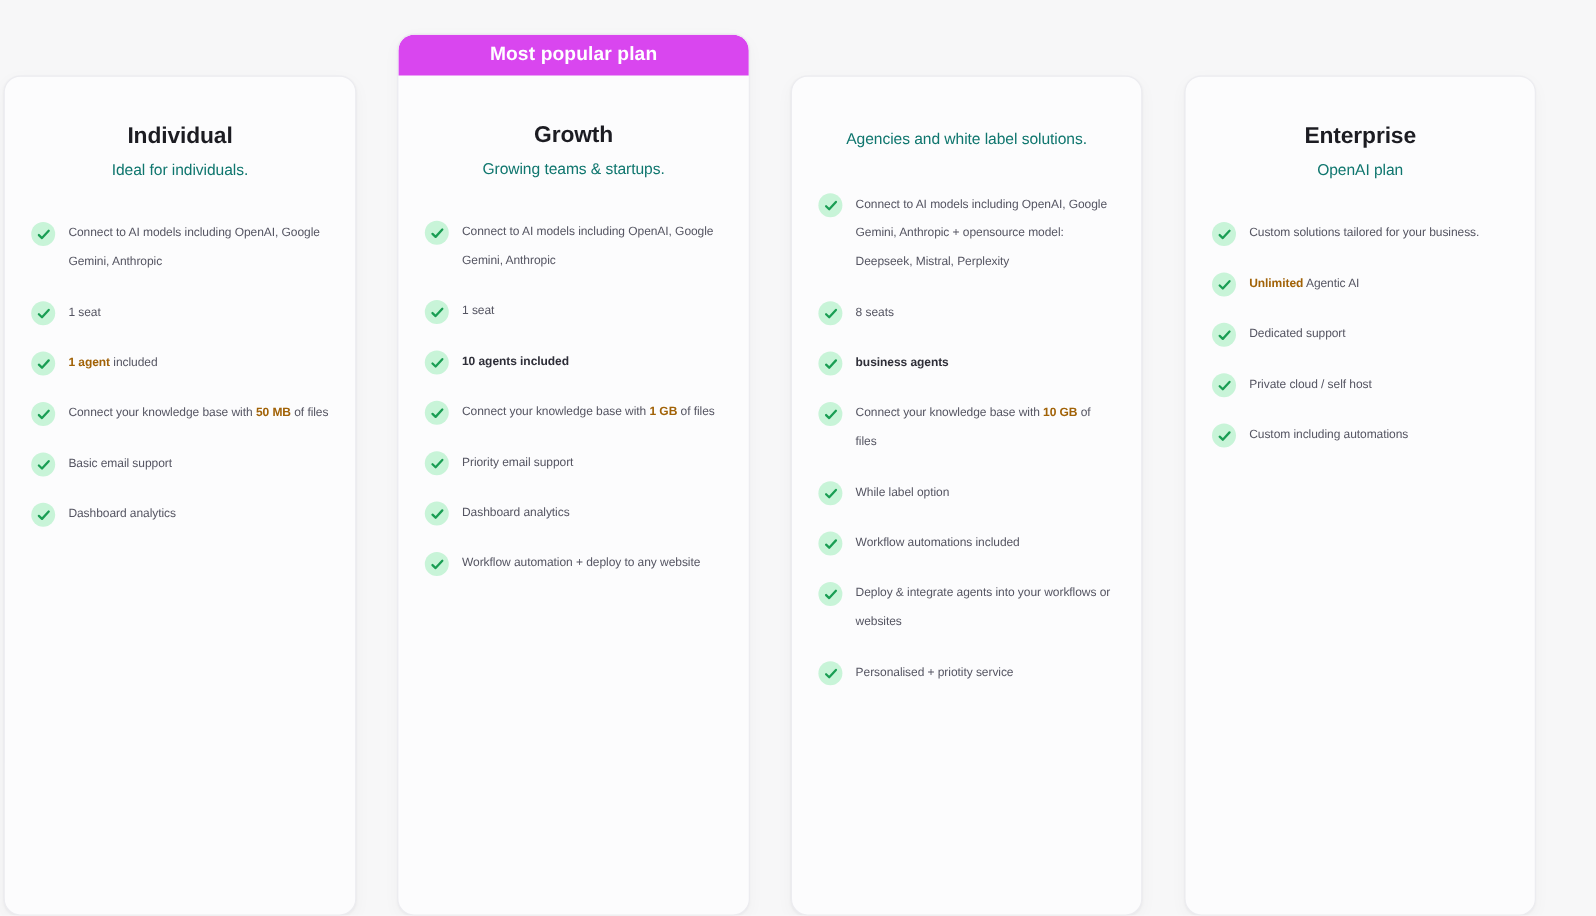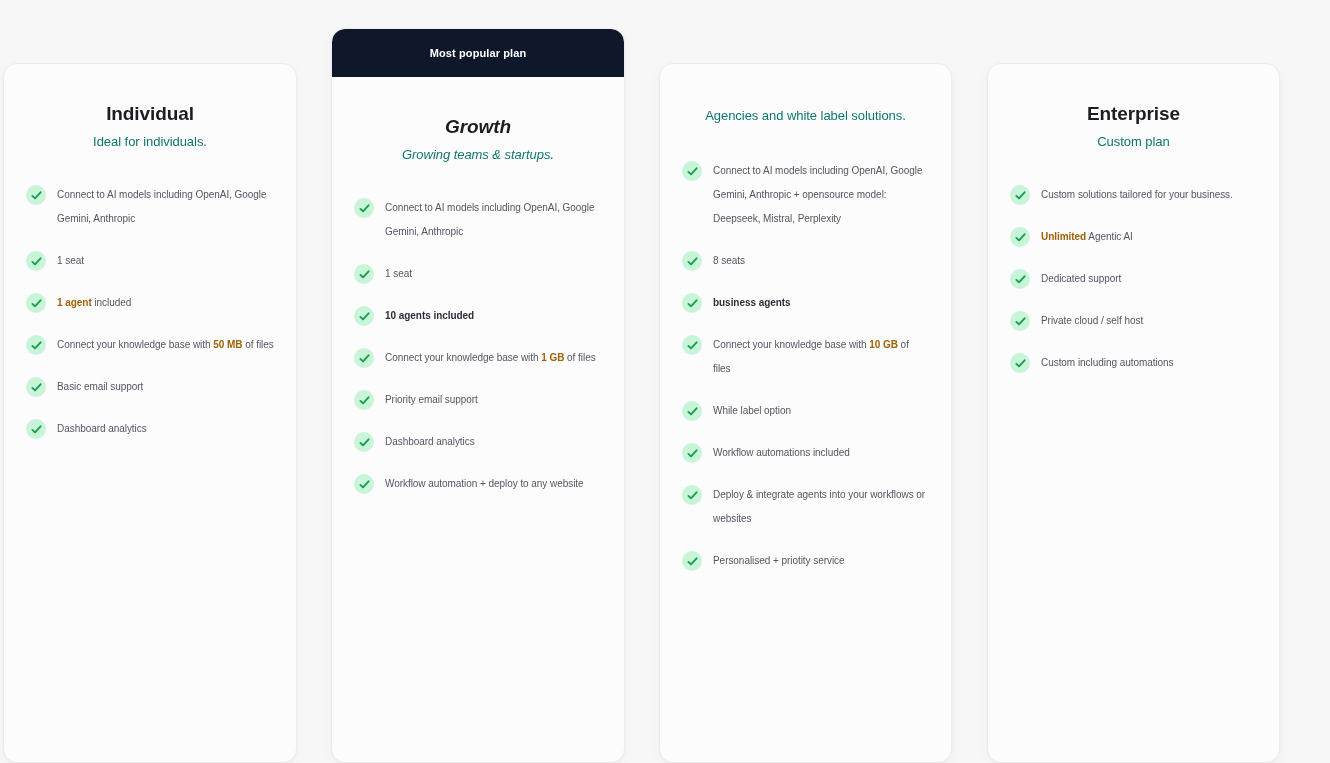--- a/index.html
+++ b/index.html
@@ -34,41 +34,41 @@
   }
 
   
   .card-individual { left: 3px;   top: 63px; width: 294px;  height: 700px; }
   .card-growth     { left: 331px; top: 28px; width: 294px;  height: 735px; }
   .card-smb        { left: 659px; top: 63px; width: 293px;  height: 700px; }
   .card-enterprise { left: 987px; top: 63px; width: 293px;  height: 700px; }
 
   
   .popular-banner {
-    height: 48px;
-    background: #0f172a;
+    height: 34px;
+    background: #d946ef;
     color: #ffffff;
-    font-size: 11px;
+    font-size: 16px;
     font-weight: bold;
     letter-spacing: 0.1px;
     display: flex;
     align-items: center;
     justify-content: center;
     border-radius: 13px 13px 0 0;
   }
 
   
   .card-head {
     padding: 0 22px;
     text-align: center;
   }
   .card-individual .card-head,
   .card-smb .card-head,
   .card-enterprise .card-head { padding-top: 37px; }
-  .card-growth .card-head     { padding-top: 37px; font-style: italic; }
+  .card-growth .card-head     { padding-top: 37px; }
 
   .plan-title {
     font-size: 19px;
     font-weight: bold;
     color: #1c1c22;
     line-height: 26px;
     letter-spacing: -0.1px;
   }
 
   .plan-subtitle {
@@ -313,21 +313,21 @@
             </svg>
           </span>
           <span class="feature-text">Personalised + priotity service</span>
         </li>
       </ul>
   </div>
 
   <div class="plan-card card-enterprise">
     <div class="card-head">
       <div class="plan-title">Enterprise</div>
-      <div class="plan-subtitle">Custom plan</div>
+      <div class="plan-subtitle">OpenAI plan</div>
     </div>
     <ul class="feature-list">
         <li class="feature-item">
           <span class="check-icon">
             <svg width="13" height="13" viewBox="0 0 13 13" aria-hidden="true">
               <path d="M2.4 6.9 L5.0 9.4 L10.6 3.3" fill="none" stroke="#1a9e54" stroke-width="1.9" stroke-linecap="round" stroke-linejoin="round"></path>
             </svg>
           </span>
           <span class="feature-text">Custom solutions tailored for your business.</span>
         </li>

